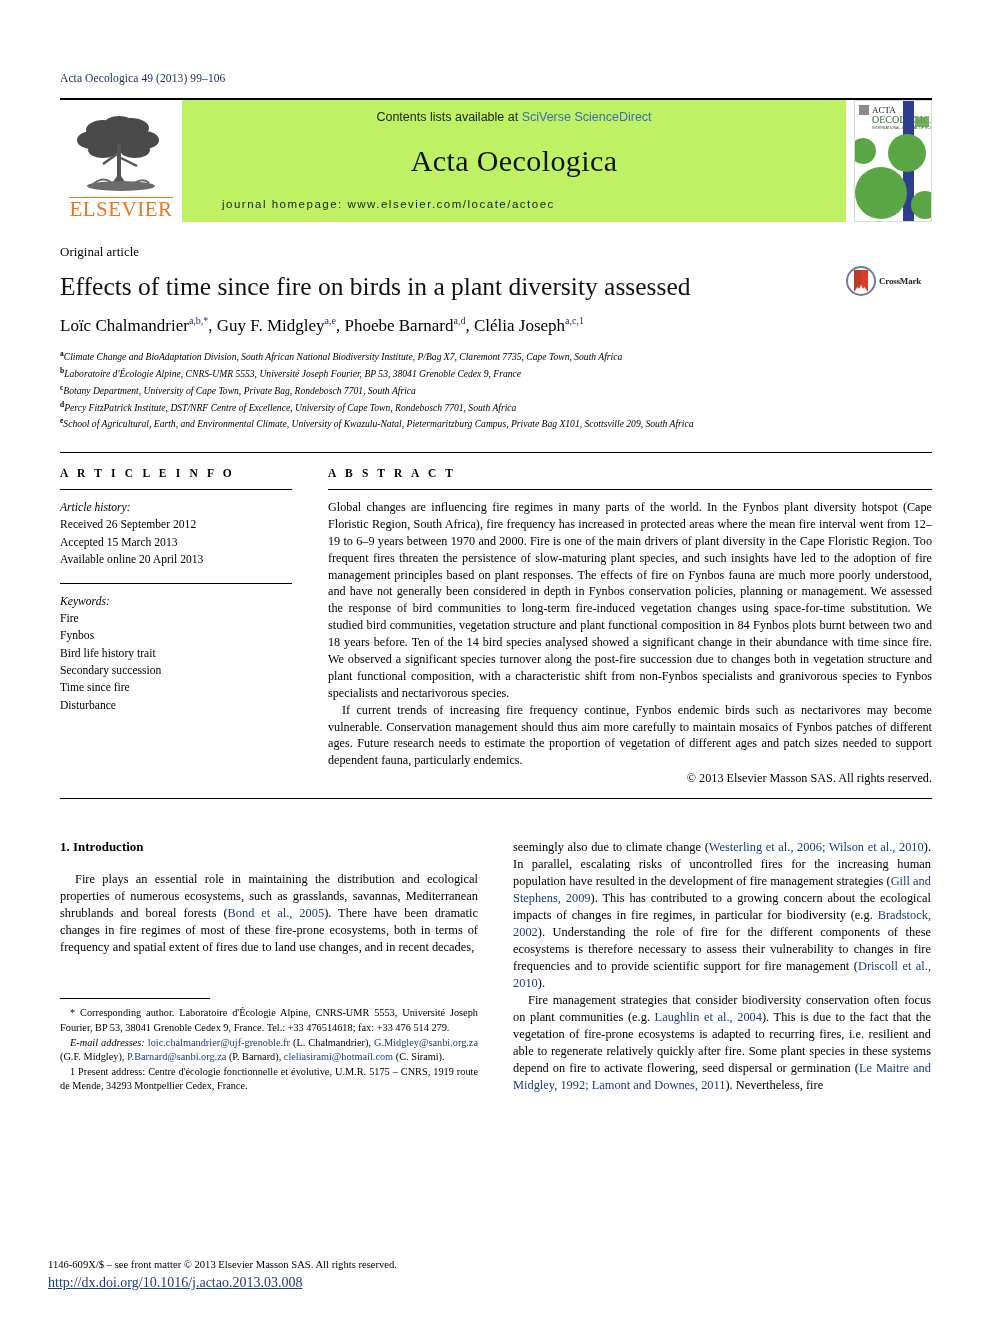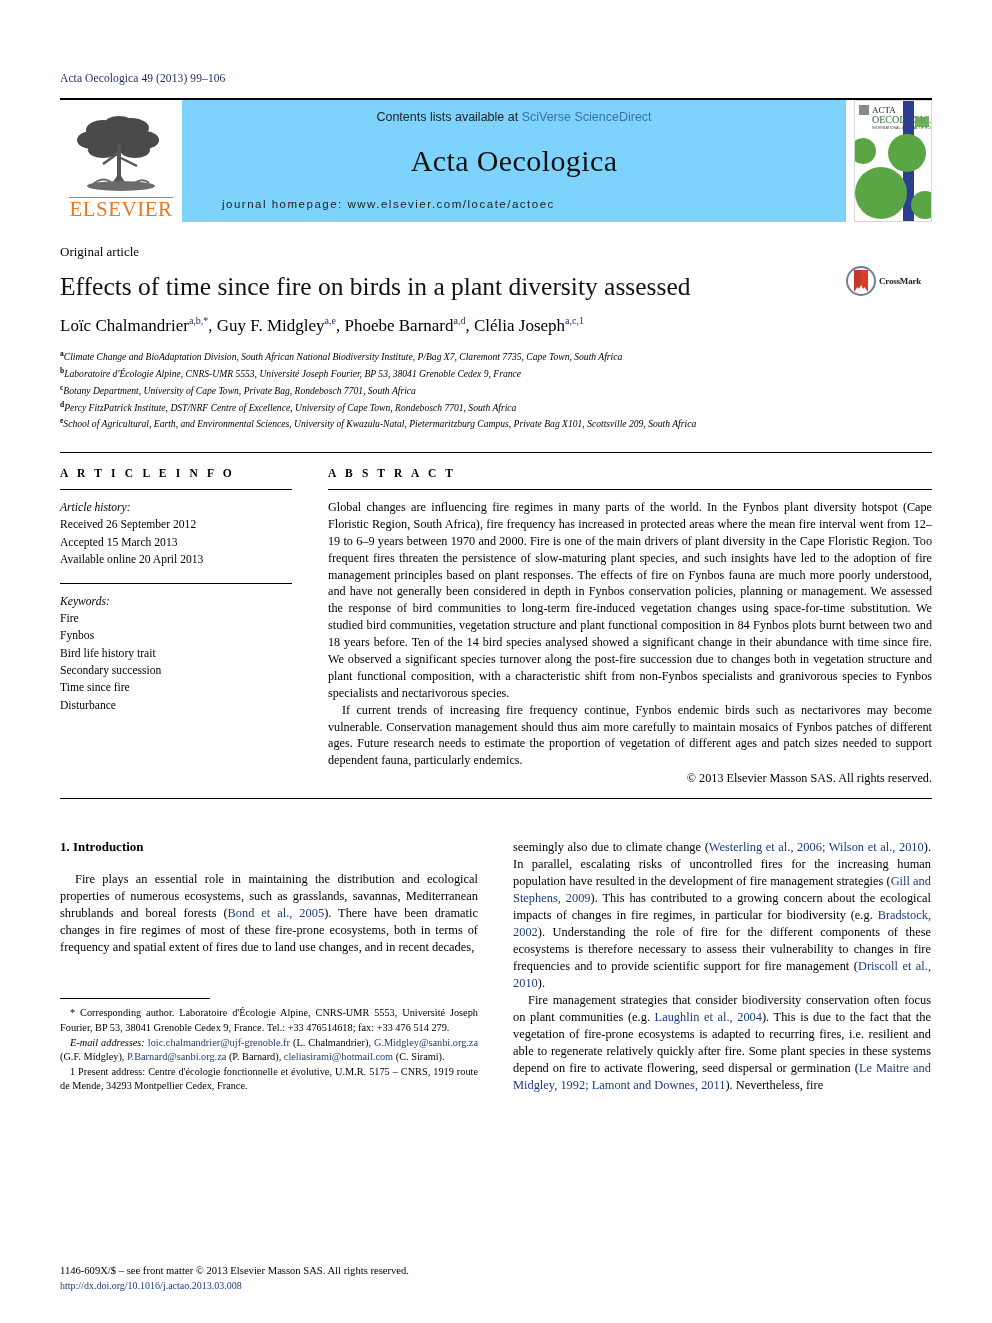--- a/index.html
+++ b/index.html
@@ -55,21 +55,21 @@
     font-size: 21px;
     letter-spacing: .5px;
     color: #E87722;
     line-height: 1;
     border-top: 1.5px solid #E87722;
     padding-top: 1px;
     margin-top: 1px;
   }
   .masthead-center {
     flex: 1 1 auto;
-    background: #7dd3fc;
+    background: #bef264;
     display: flex;
     flex-direction: column;
     justify-content: space-between;
     align-items: center;
     padding: 10px 0 12px 0;
     box-sizing: border-box;
   }
   .contents-line {
     font-family: "Liberation Sans", sans-serif;
     font-size: 12.5px;
@@ -233,26 +233,26 @@
     font-size: 10.3px;
     line-height: 1.42;
     text-align: justify;
     margin: 0;
   }
   .foot-em { font-style: italic; }
   .mail { color: #1a3d7c; }
 
   .footer-block {
     position: absolute;
-    left: 60px;
+    left: 48px;
     bottom: 30px;
     width: 418px;
   }
   .issn-line { font-size: 10.6px; line-height: 1.45; }
-  .doi-line { font-size: 10px; color: #1a3d7c; line-height: 1.45; }
+  .doi-line { font-size: 14px; color: #1a3d7c; line-height: 1.45; text-decoration: underline; }
 </style>
 </head>
 <body>
 
 <div class="page">
 
   <div class="running-head">Acta Oecologica 49 (2013) 99–106</div>
 
   <div class="masthead">
 
@@ -320,21 +320,21 @@
       <span>Guy F. Midgley</span><sup>a,e</sup>,
       <span>Phoebe Barnard</span><sup>a,d</sup>,
       <span>Clélia Joseph</span><sup>a,c,1</sup>
     </div>
 
     <div class="affiliations">
       <div class="aff"><sup>a</sup><span>Climate Change and BioAdaptation Division, South African National Biodiversity Institute, P/Bag X7, Claremont 7735, Cape Town, South Africa</span></div>
       <div class="aff"><sup>b</sup><span>Laboratoire d'Écologie Alpine, CNRS-UMR 5553, Université Joseph Fourier, BP 53, 38041 Grenoble Cedex 9, France</span></div>
       <div class="aff"><sup>c</sup><span>Botany Department, University of Cape Town, Private Bag, Rondebosch 7701, South Africa</span></div>
       <div class="aff"><sup>d</sup><span>Percy FitzPatrick Institute, DST/NRF Centre of Excellence, University of Cape Town, Rondebosch 7701, South Africa</span></div>
-      <div class="aff"><sup>e</sup><span>School of Agricultural, Earth, and Environmental Sciences, University of Kwazulu-Natal, Pietermaritzburg Campus, Private Bag X101, Scottsville 209, South Africa</span></div>
+      <div class="aff"><sup>e</sup><span>School of Agricultural, Earth, and Environmental Climate, University of Kwazulu-Natal, Pietermaritzburg Campus, Private Bag X101, Scottsville 209, South Africa</span></div>
     </div>
   </div>
 
   <div class="info-band">
 
     <div class="col-info">
       <div class="sec-head">A R T I C L E    I N F O</div>
       <div class="rule-thin"></div>
       <div class="hist-label">Article history:</div>
       <div class="hist-line">Received 26 September 2012</div>

